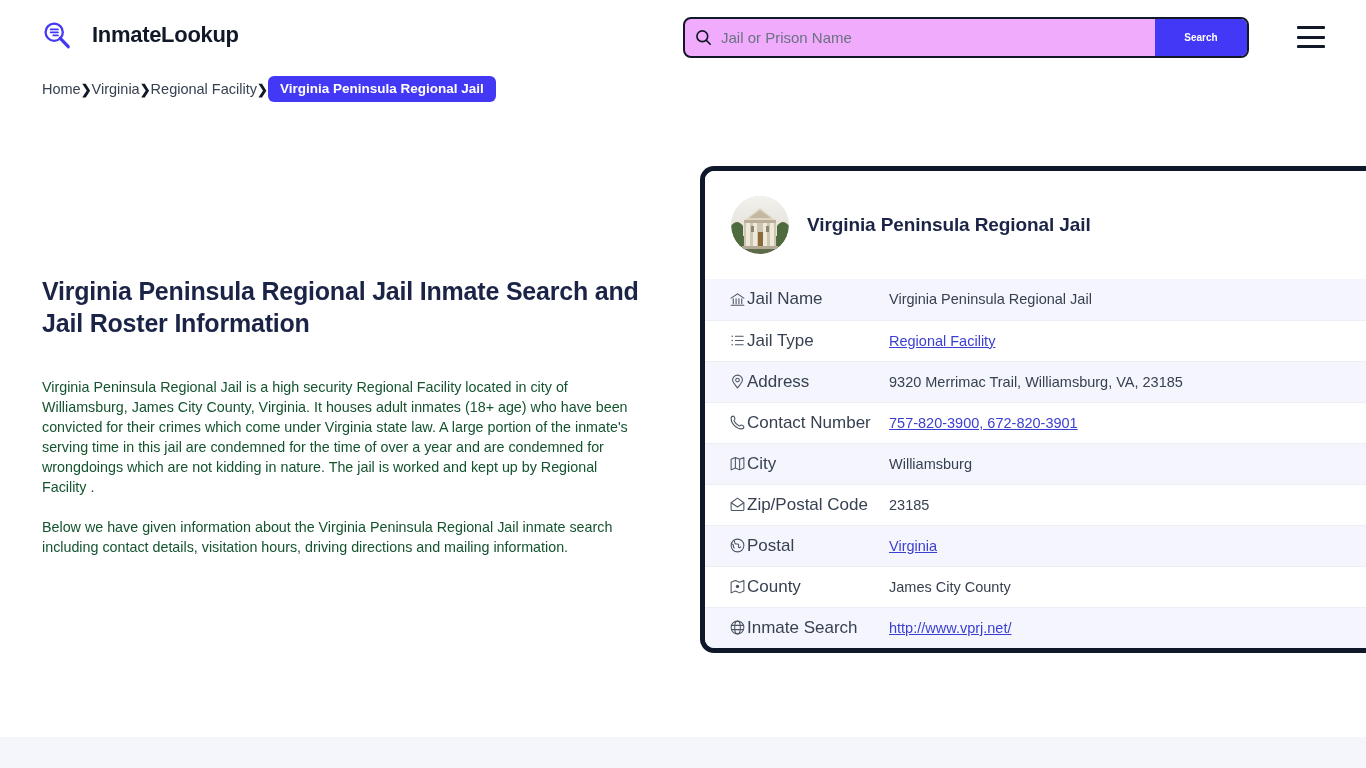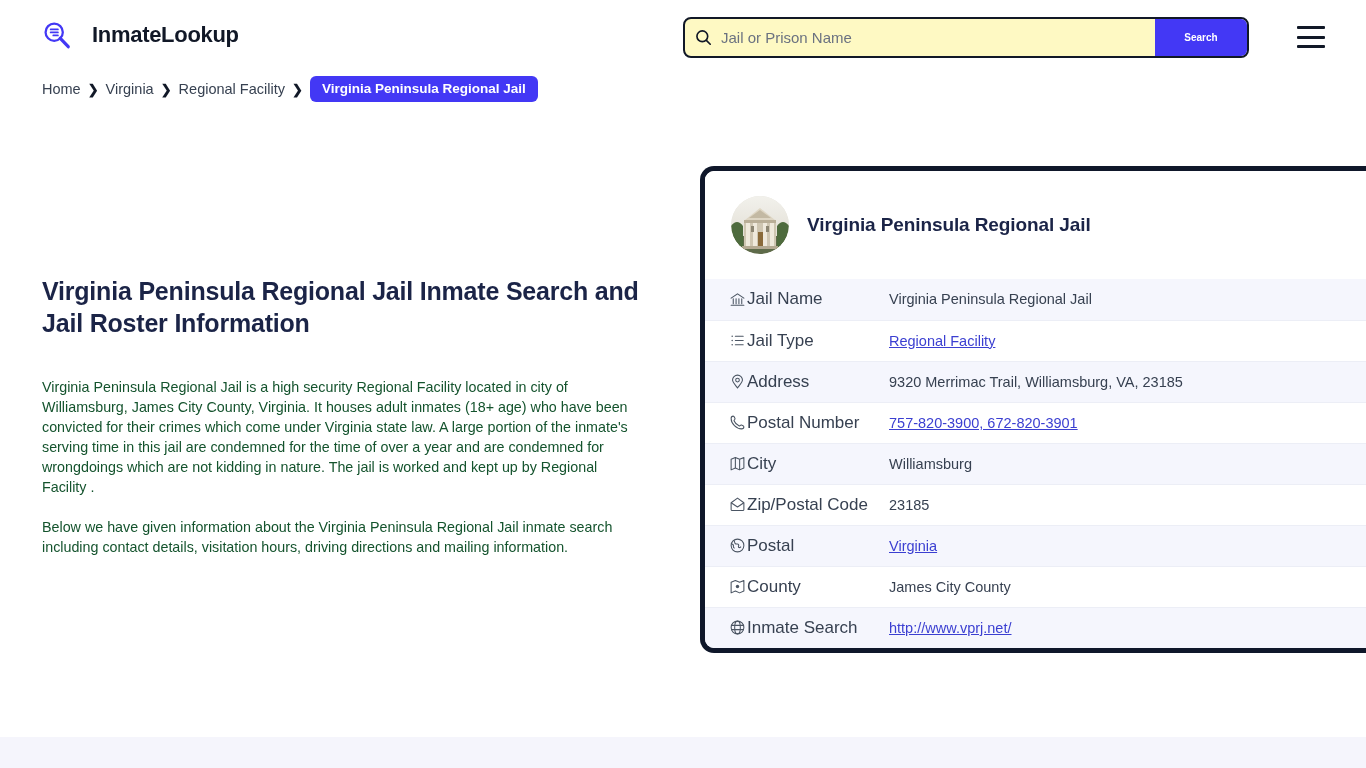--- a/index.html
+++ b/index.html
@@ -42,21 +42,21 @@
   }
 
   .search-wrap {
     position: absolute;
     left: 683px;
     top: 17px;
     width: 566px;
     height: 41px;
     border: 2px solid #111827;
     border-radius: 8px;
-    background: #fef9c3;
+    background: #f0abfc;
     display: flex;
     align-items: center;
     overflow: hidden;
   }
   .search-icon-box {
     width: 36px;
     display: flex;
     align-items: center;
     justify-content: center;
     flex: 0 0 36px;
@@ -104,21 +104,20 @@
     border-radius: 1px;
   }
 
   
   .breadcrumb {
     position: absolute;
     left: 42px;
     top: 76px;
     display: flex;
     align-items: center;
-    gap: 7px;
     font-size: 14.5px;
   }
   .crumb {
     color: #374151;
     text-decoration: none;
     cursor: pointer;
     white-space: nowrap;
   }
   .crumb-sep {
     color: #111827;
@@ -376,21 +375,21 @@
         <td class="c-label">Address</td>
         <td class="c-value">9320 Merrimac Trail, Williamsburg, VA, 23185</td>
       </tr>
 
       <tr>
         <td class="c-icon">
           <svg class="ico" viewBox="0 0 24 24" width="17" height="17" fill="none" stroke="#4b5563" stroke-width="1.5" stroke-linecap="round">
             <path d="M6 3c1 0 2 2 2.5 3.4.3.9-.6 1.7-1.2 2.3-.3.3-.3.8 0 1.3a13 13 0 006.7 6.7c.5.3 1 .3 1.3 0 .6-.6 1.4-1.5 2.3-1.2C19 16 21 17 21 18c0 2-1.6 3-3.2 3C10.5 21 3 13.5 3 6.2 3 4.6 4 3 6 3z"></path>
           </svg>
         </td>
-        <td class="c-label">Postal Number</td>
+        <td class="c-label">Contact Number</td>
         <td class="c-value"><a>757-820-3900, 672-820-3901</a></td>
       </tr>
 
       <tr>
         <td class="c-icon">
           <svg class="ico" viewBox="0 0 24 24" width="17" height="17" fill="none" stroke="#4b5563" stroke-width="1.5" stroke-linejoin="round">
             <path d="M3 6l6-2.5 6 2.5 6-2.5v15L15 21 9 18.5 3 21z"></path>
             <line x1="9" y1="3.5" x2="9" y2="18.5"></line>
               <line x1="15" y1="6" x2="15" y2="21"></line>
           </svg>

